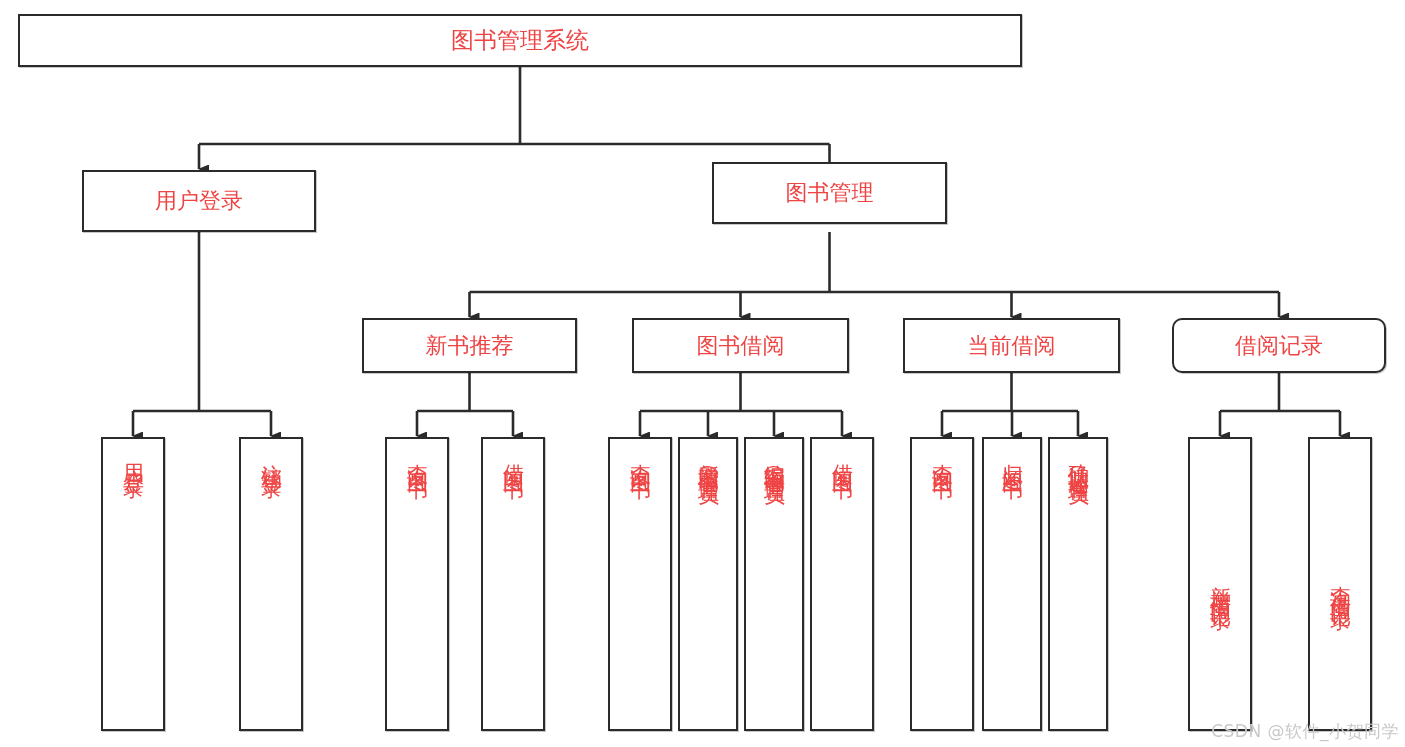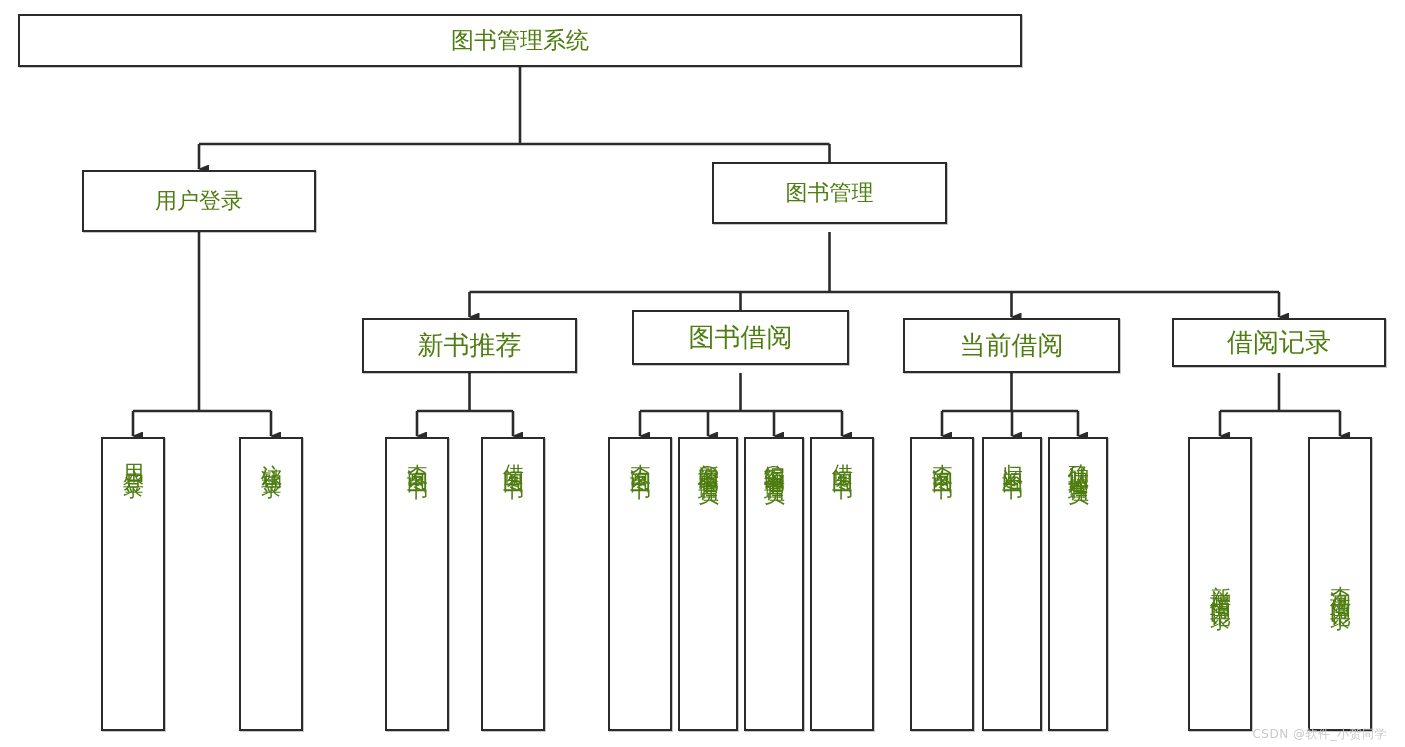--- a/index.html
+++ b/index.html
@@ -26,28 +26,28 @@
     position:absolute;
     box-sizing:border-box;
     background:#ffffff;
     border:2.5px solid #2b2b2b;
     display:flex;
     align-items:center;
     justify-content:center;
     box-shadow:1px 1px 0 rgba(0,0,0,0.22);
   }
   .node .label{
-    color:#4d7c0f;
+    color:#ef4444;
     line-height:1.18;
     text-align:center;
     white-space:nowrap;
   }
   .node.level-0 .label{ font-size:23px; }
   .node.level-1 .label{ font-size:22px; }
-  .node.level-2 .label{ font-size:26px; }
+  .node.level-2 .label{ font-size:22px;font-family:Liberation Serif, serif; }
   .node.leaf{
     align-items:flex-start;
     justify-content:center;
     padding-top:8px;
   }
   .node.leaf .label{
     writing-mode:vertical-rl;
     text-orientation:upright;
     font-size:21px;
     letter-spacing:5px;
@@ -56,23 +56,23 @@
   }
   .node.leaf.tall-text .label{
     letter-spacing:3px;
   }
   .node.leaf.center-text{
     align-items:center;
     padding-top:0;
   }
   #watermark{
     position:absolute;
-    right:18px;
+    right:6px;
     bottom:4px;
-    font-size:12px;
+    font-size:17px;
     color:#c9c9c9;
     letter-spacing:0.5px;
     white-space:nowrap;
     user-select:none;
   }
 </style>
 </head>
 <body>
 
 <div id="diagram-root">
@@ -127,27 +127,27 @@
   <div class="node level-1" style="left: 82px; top: 170px; width: 234px; height: 62px;">
     <span class="label">用户登录</span>
   </div>
   <div class="node level-1" style="left: 712px; top: 162px; width: 235px; height: 62px;">
     <span class="label">图书管理</span>
   </div>
 
   <div class="node level-2" style="left: 362px; top: 318px; width: 215px; height: 55px;">
     <span class="label">新书推荐</span>
   </div>
-  <div class="node level-2" style="left: 632px; top: 310px; width: 217px; height: 55px;">
+  <div class="node level-2" style="left: 632px; top: 318px; width: 217px; height: 55px;">
     <span class="label">图书借阅</span>
   </div>
   <div class="node level-2" style="left: 903px; top: 318px; width: 217px; height: 55px; justify-content: center;">
     <span class="label">当前借阅</span>
   </div>
-  <div class="node level-2" style="left: 1172px; top: 318px; width: 214px; height: 49px;">
+  <div class="node level-2" style="left: 1172px; top: 318px; width: 214px; height: 55px; border-radius: 10px;">
     <span class="label">借阅记录</span>
   </div>
 
   <div class="node leaf" style="left: 101px; top: 437px; width: 64px; height: 294px;">
     <span class="label">用户登录</span>
   </div>
   <div class="node leaf" style="left: 239px; top: 437px; width: 64px; height: 294px;">
     <span class="label">注销登录</span>
   </div>
 

